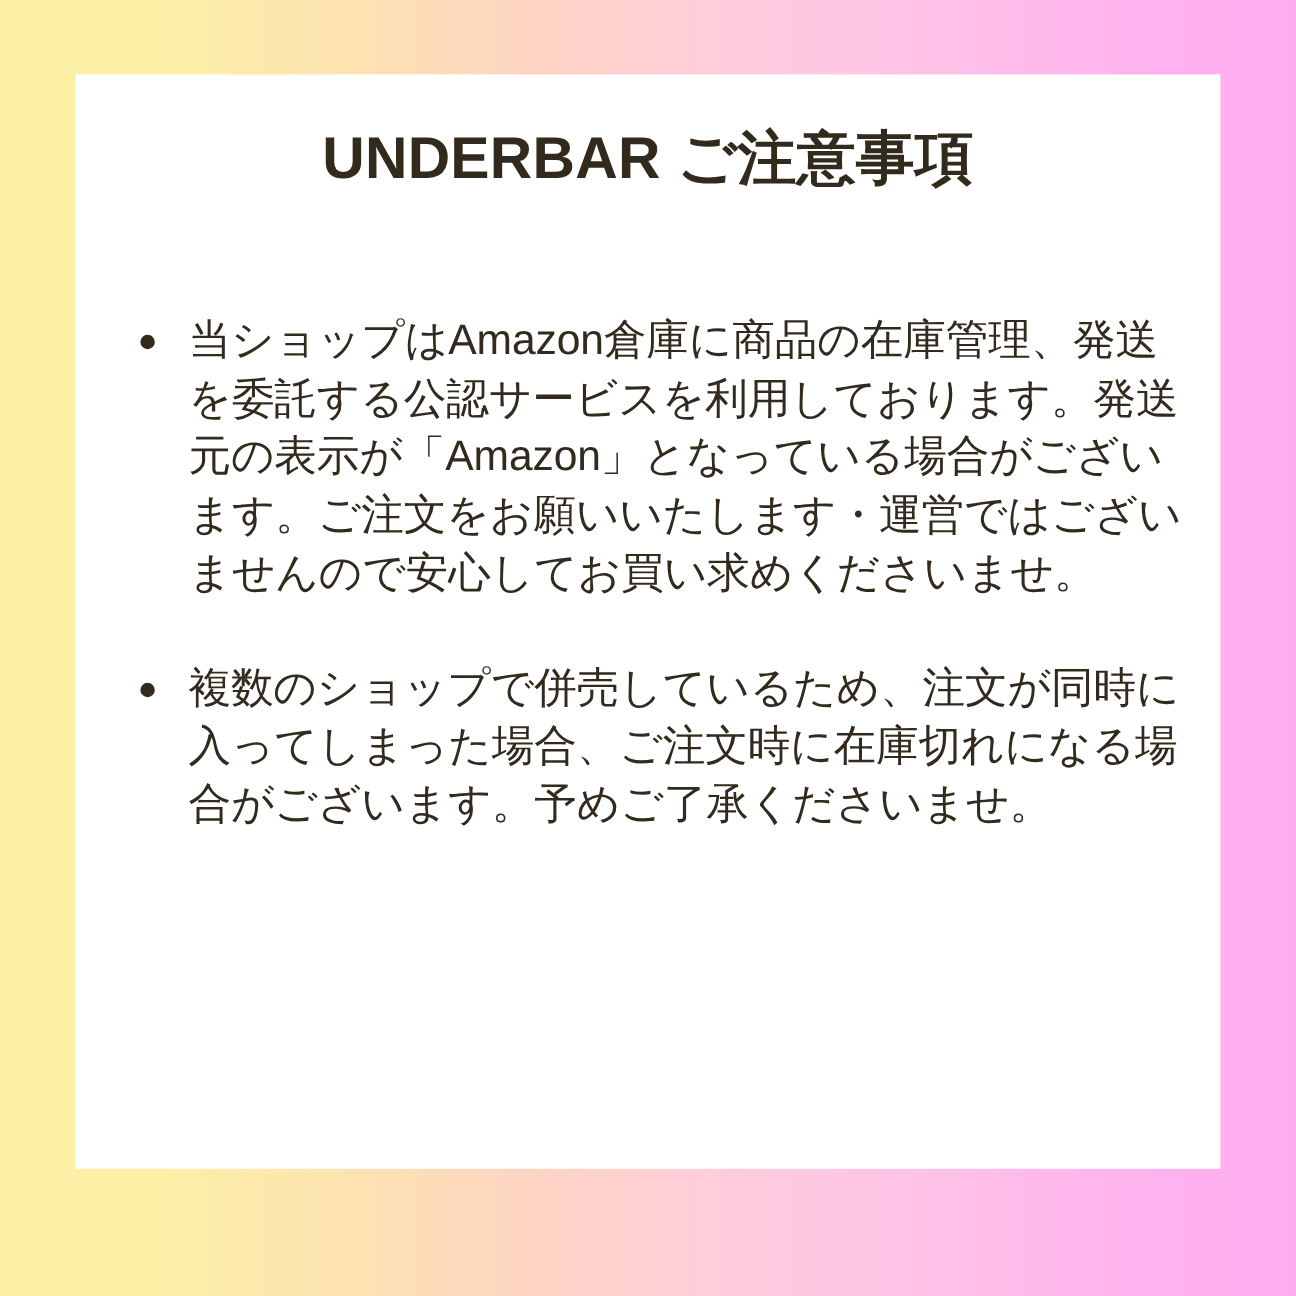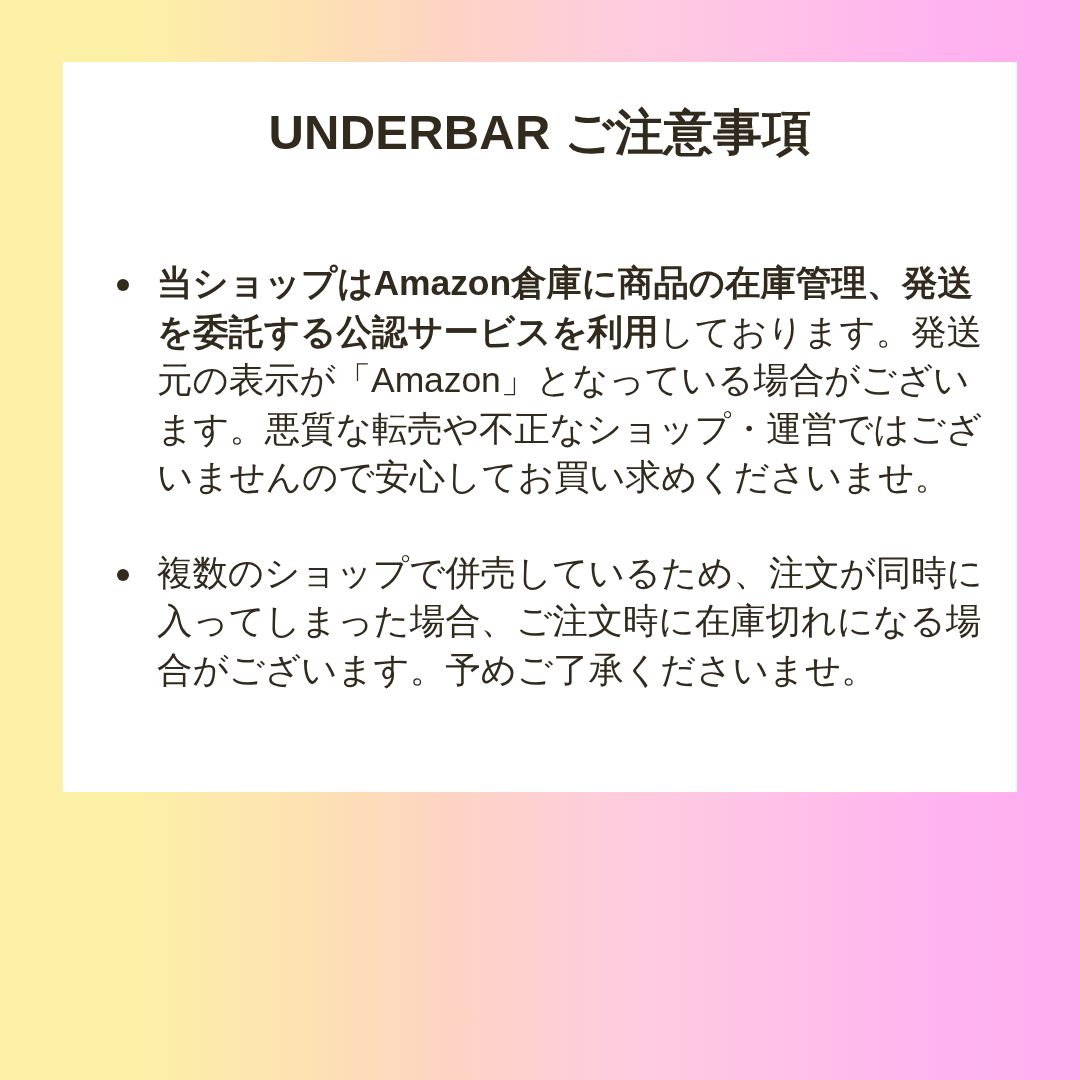--- a/index.html
+++ b/index.html
@@ -30,21 +30,21 @@
       #ffadf0 100%
     );
   }
 
   
   #card {
     position: absolute;
     left: 63px;
     top: 62px;
     width: 954px;
-    height: 730px;
+    height: 912px;
     background: #ffffff;
     box-sizing: border-box;
     padding: 12px;
   }
 
   #title {
     position: absolute;
     left: 0;
     top: 42px;
     width: 954px;
@@ -88,37 +88,37 @@
     width: 12px;
     height: 12px;
     border-radius: 50%;
     background: #332a1e;
   }
 
   .notice .txt {
     display: block;
   }
   .notice .txt b {
-    font-weight: 700;
+    font-weight: 400;
   }
 </style>
 </head>
 <body>
 
 <div id="stage">
 
   <div id="card">
 
     <div id="title">UNDERBAR ご注意事項</div>
 
     <div id="notices">
 
       <div class="notice">
         <span class="dot"></span>
-        <span class="txt"><b>当ショップはAmazon倉庫に商品の在庫管理、発送を委託する公認サービスを利用</b><span>しております。発送元の表示が「Amazon」となっている場合がございます。悪質な転売や不正なショップ・運営ではございませんので安心してお買い求めくださいませ。</span></span>
+        <span class="txt"><b>当ショップはAmazon倉庫に商品の在庫管理、発送を委託する公認サービスを利用</b><span>しております。発送元の表示が「Amazon」となっている場合がございます。ご注文をお願いいたします・運営ではございませんので安心してお買い求めくださいませ。</span></span>
       </div>
 
       <div class="notice">
         <span class="dot"></span>
         <span class="txt">複数のショップで併売しているため、注文が同時に入ってしまった場合、ご注文時に在庫切れになる場合がございます。予めご了承くださいませ。</span>
       </div>
 
 
     </div>
   </div>

